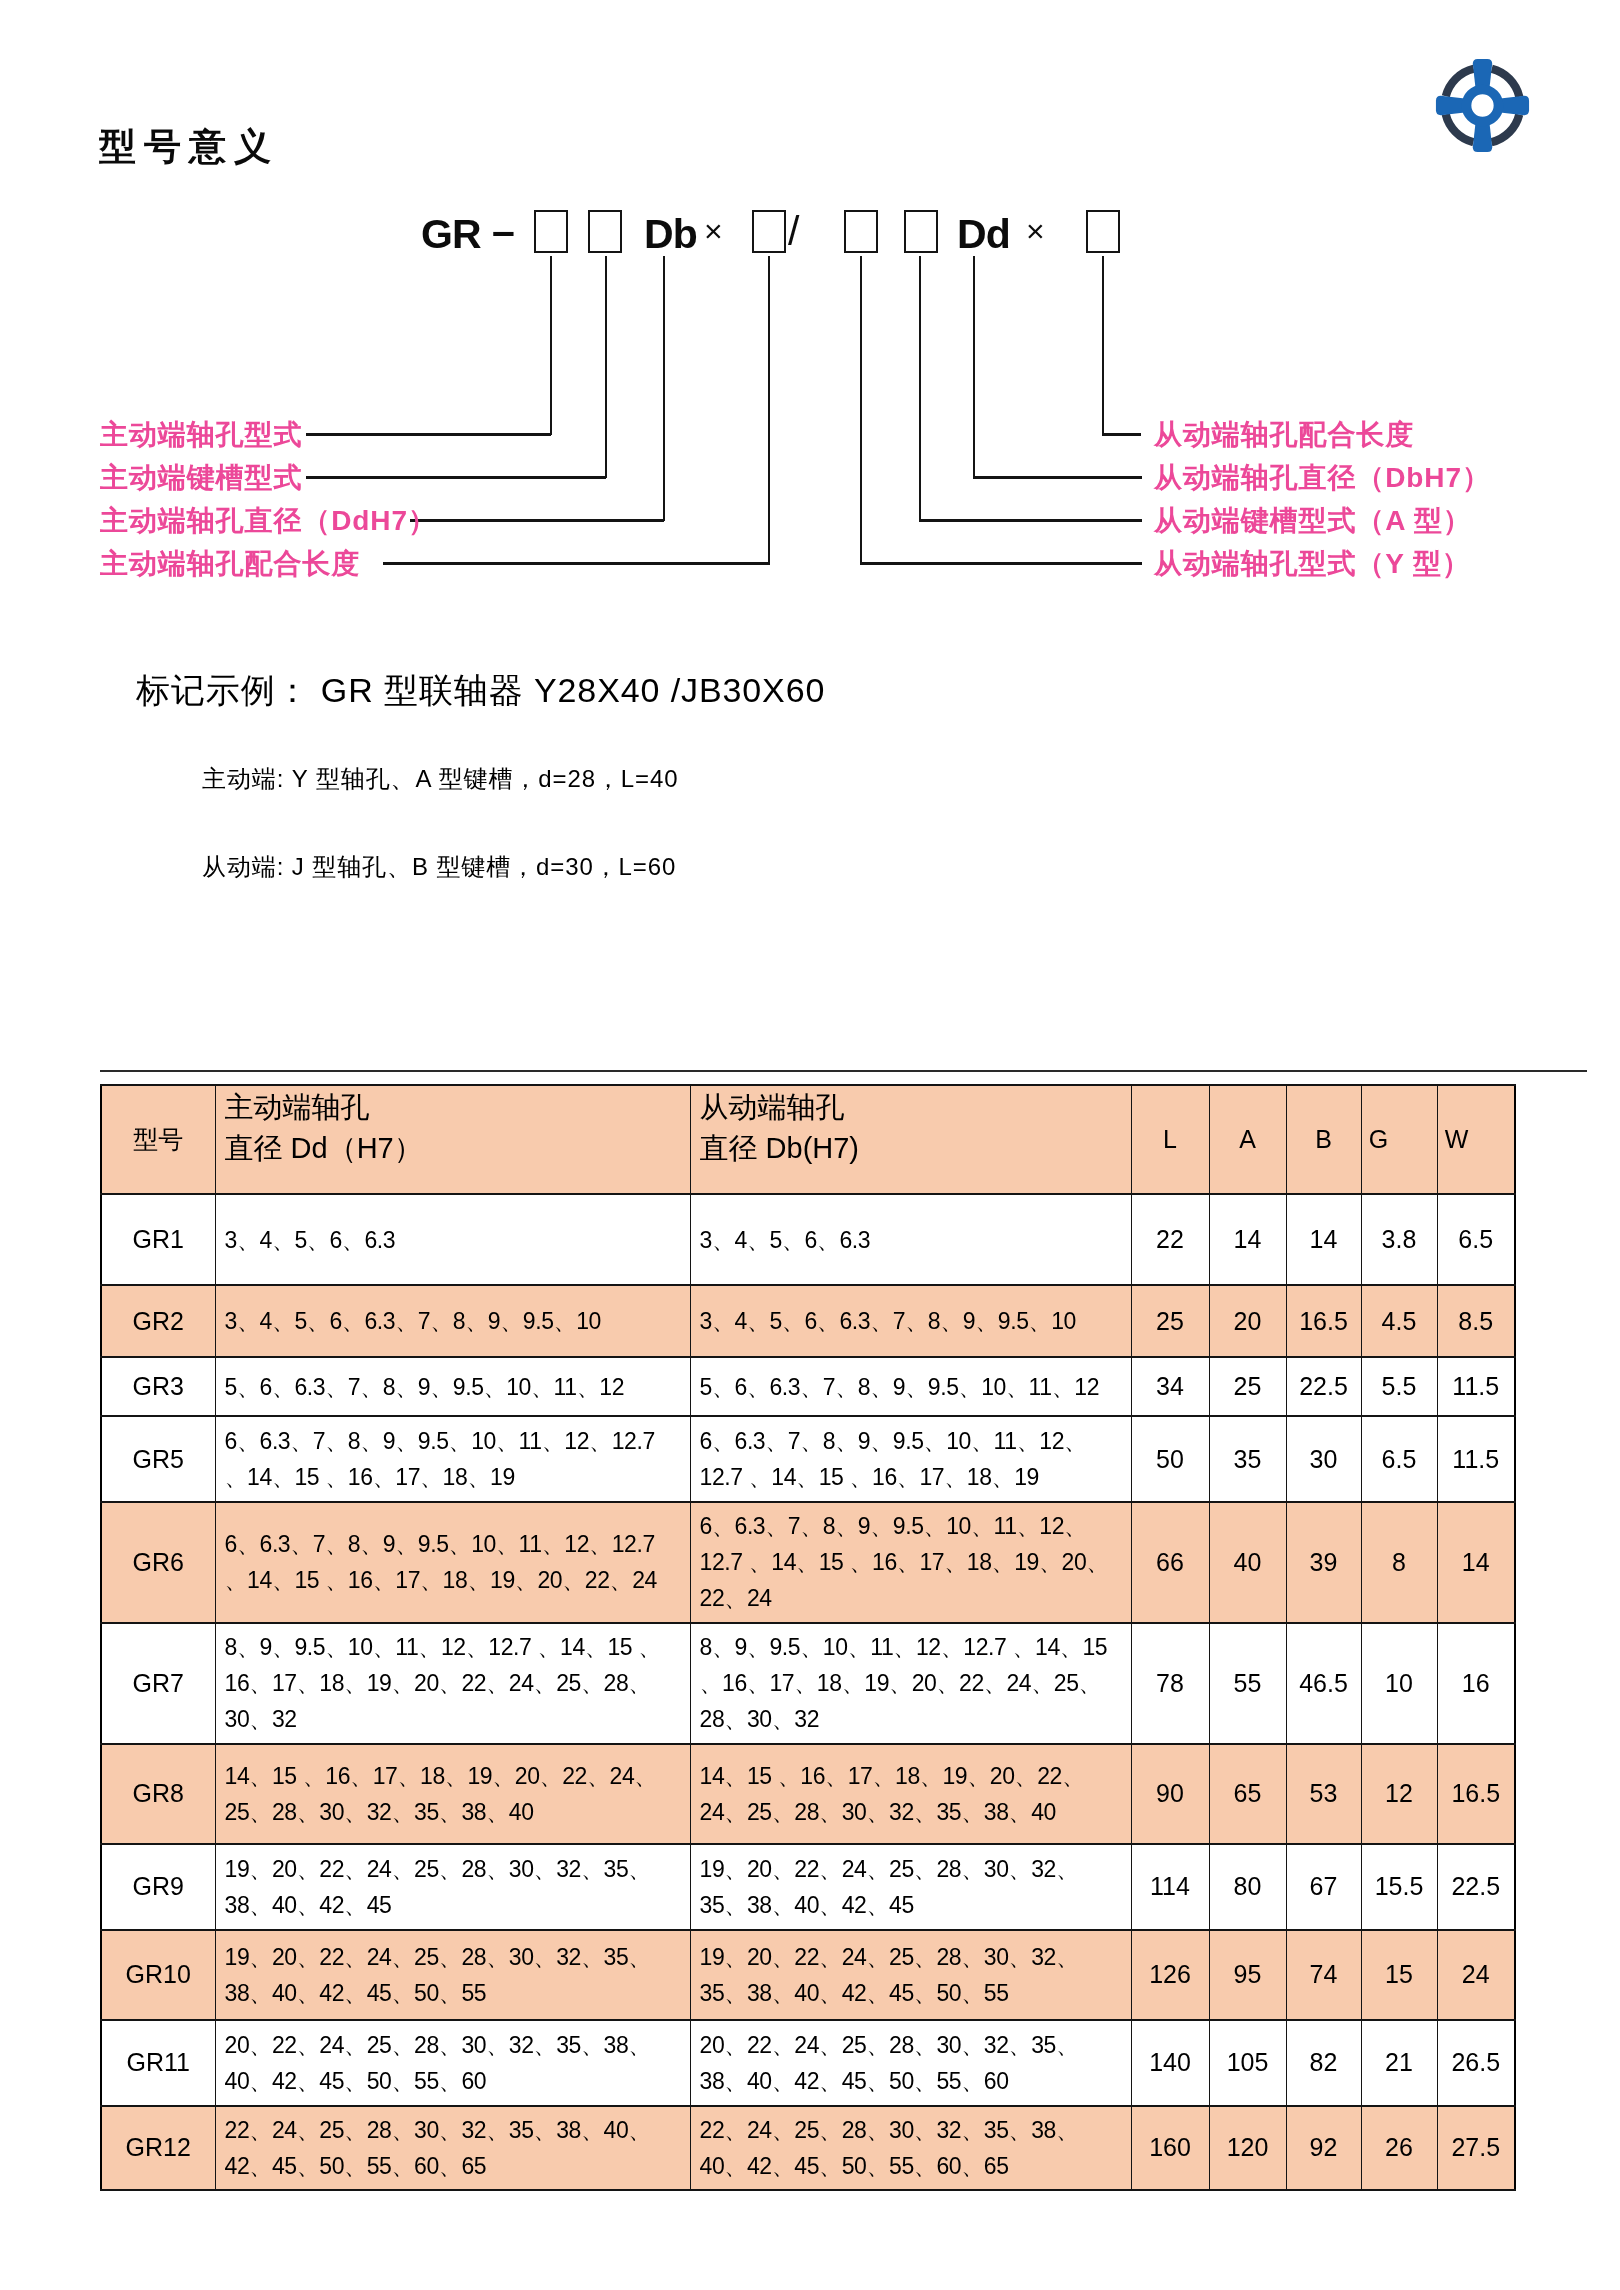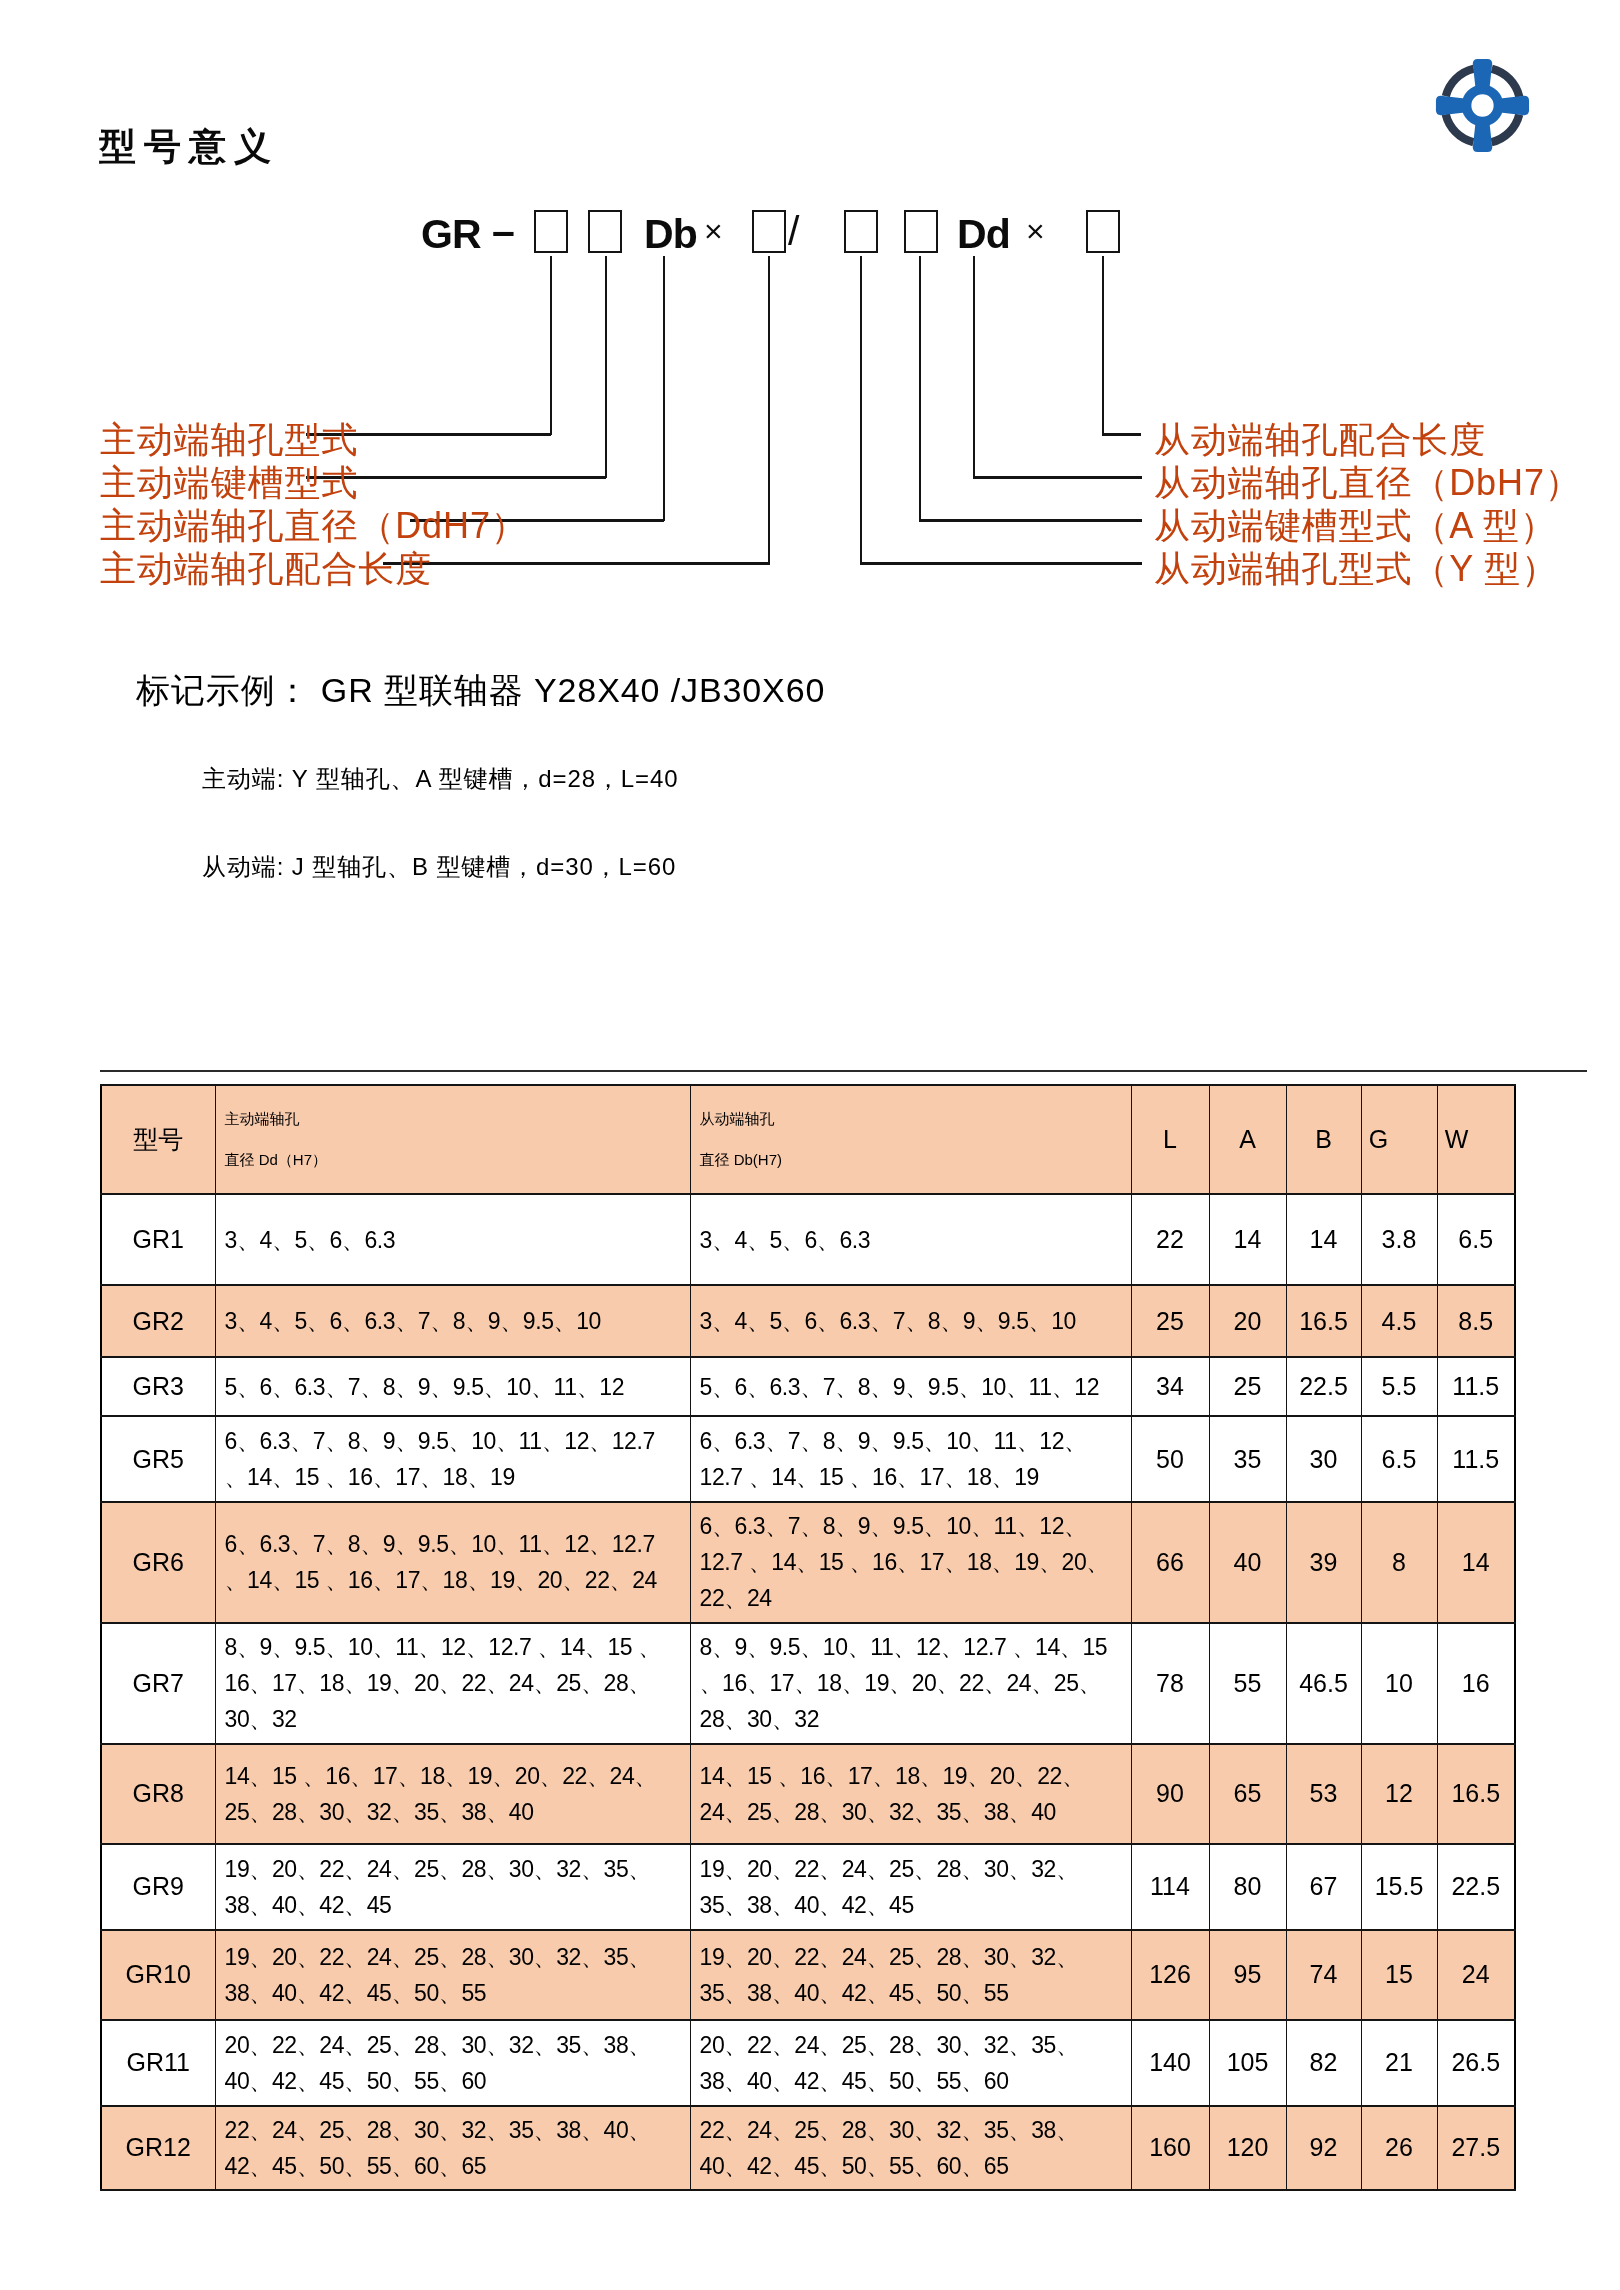--- a/index.html
+++ b/index.html
@@ -51,21 +51,21 @@
   .v8{left:1102px;top:256px;height:179px;}
   .hL1{left:306px;top:433px;width:245px;}
   .hL2{left:306px;top:476px;width:300px;}
   .hL3{left:410px;top:519px;width:254px;}
   .hL4{left:383px;top:562px;width:387px;}
   .hR1{left:1102px;top:433px;width:39px;}
   .hR2{left:973px;top:476px;width:169px;}
   .hR3{left:919px;top:519px;width:223px;}
   .hR4{left:860px;top:562px;width:282px;}
   
-  .dlabel{position:absolute;font-size:36px;font-weight:400;letter-spacing:0.9px;white-space:nowrap;color:#c2410c;}
+  .dlabel{position:absolute;font-size:28px;font-weight:700;letter-spacing:0.9px;white-space:nowrap;color:#ec4899;}
   .dl1{left:100px;top:416px;}
   .dl2{left:100px;top:459px;}
   .dl3{left:100px;top:502px;}
   .dl4{left:100px;top:545px;}
   .dr1{left:1154px;top:416px;}
   .dr2{left:1154px;top:459px;}
   .dr3{left:1154px;top:502px;}
   .dr4{left:1154px;top:545px;}
   
   .example-1{position:absolute;left:136px;top:668px;font-size:34px;font-weight:500;letter-spacing:0.9px;white-space:nowrap;}
@@ -81,21 +81,21 @@
   table.spec th,table.spec td{
     border-left:1.8px solid #141414;border-right:1.8px solid #141414;
     border-top:2.7px solid #141414;border-bottom:2.7px solid #141414;
     box-sizing:border-box;overflow:hidden;
   }
   .shaded,tr.shaded th{background:var(--accent,#F8CBAD);}
   thead tr{height:109px;}
   th{font-weight:400;}
   .c-model{text-align:center;font-size:25px;}
   .c-bores{text-align:left;font-size:23px;letter-spacing:-0.4px;padding:5.4px 7.2px 5.4px 9px;line-height:36px;vertical-align:middle;}
-  th.c-bores{line-height:41px;padding-top:12px;vertical-align:top;font-size:15px;letter-spacing:0;}
+  th.c-bores{line-height:41px;padding-top:1px;vertical-align:top;font-size:29px;letter-spacing:0;}
   .c-num{text-align:center;font-size:25px;padding:0 3.6px;}
   th.h-left{text-align:left;padding-left:7.2px;}
   tbody tr:nth-child(1){height:91px;}
   tbody tr:nth-child(2){height:72px;}
   tbody tr:nth-child(3){height:59px;}
   tbody tr:nth-child(4){height:86px;}
   tbody tr:nth-child(5){height:84px;}
   tbody tr:nth-child(6){height:84px;}
   tbody tr:nth-child(7){height:100px;}
   tbody tr:nth-child(8){height:86px;}

